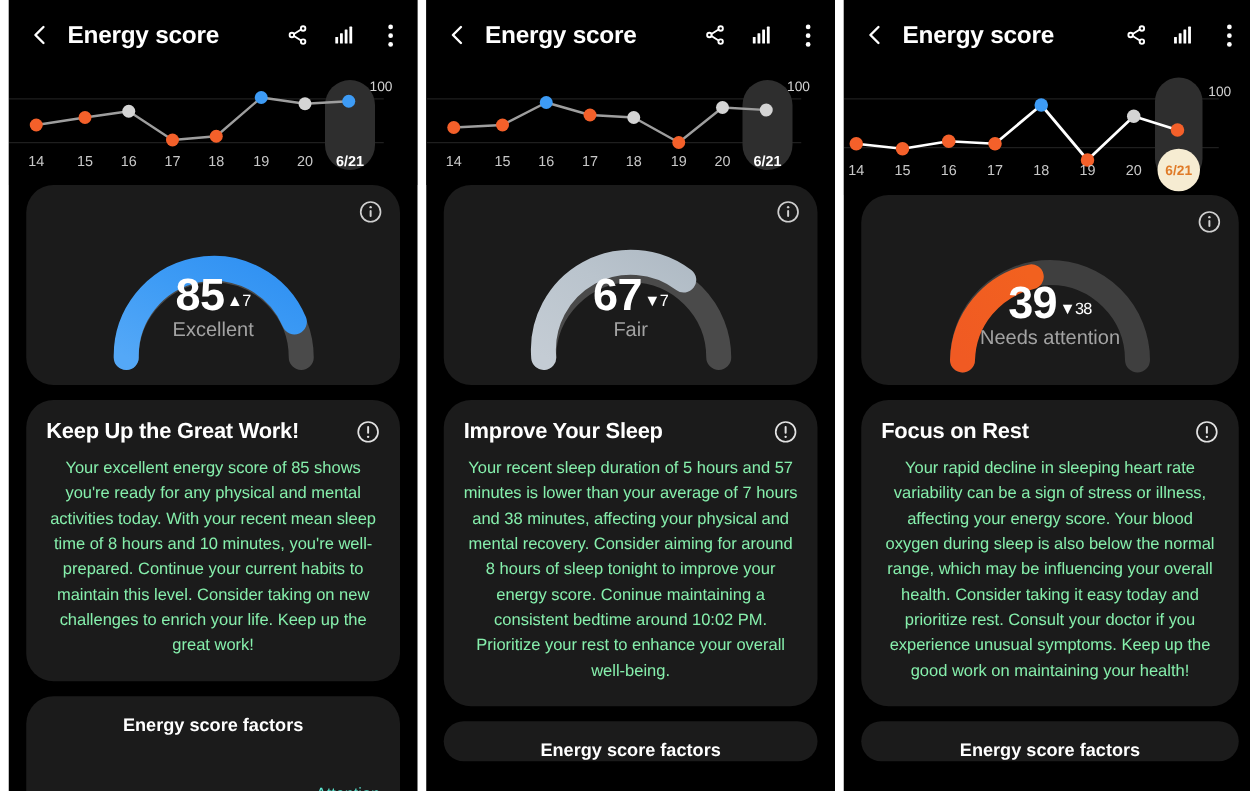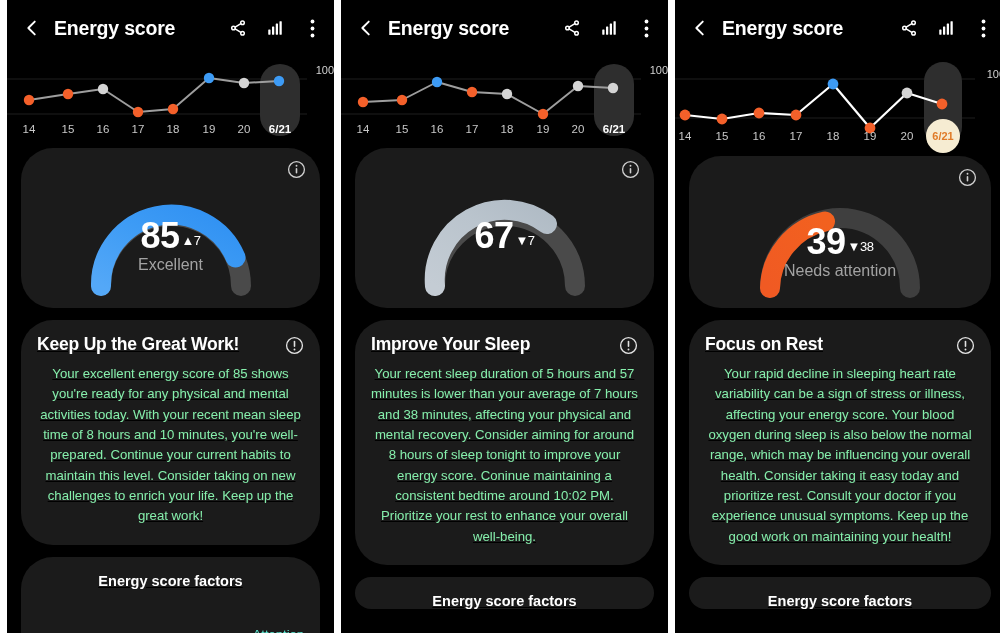--- a/index.html
+++ b/index.html
@@ -64,35 +64,34 @@
   
   .chart-wrap {
     position: relative;
     height: 92px;
     background: #000;
     overflow: hidden;
   }
   .chart-wrap svg { display: block; }
   .chart-100 {
     position: absolute;
-    right: 0;
+    right: 20px;
     top: 8px;
     color: #d2d2d2;
     font-size: 11px;
   }
 
   
   .body {
     padding: 0 14px;
   }
   .card {
     background: #1b1b1b;
-    border-radius: 32px;
+    border-radius: 22px;
     overflow: hidden;
-    text-decoration: underline;
   }
   .card + .card { margin-top: 12px; text-align: center; }
 
   
   .gauge-card {
     position: relative;
     padding: 10px 0 8px 0;
   }
   .info-btn {
     position: absolute;
@@ -397,20 +396,21 @@
                 <stop offset="0%" stop-color="#c4ccd4"></stop>
                 <stop offset="60%" stop-color="#bac4cd"></stop>
                 <stop offset="100%" stop-color="#b0bbc5"></stop>
               </linearGradient>
             </defs>
             <path d="M35 128 A70 70 0 1 1 175 128" fill="none" stroke="#4a4a4a" stroke-width="20" stroke-linecap="round"></path>
             <path d="M35 128 A70 70 0 0 1 147 66" fill="none" stroke="url(#g2)" stroke-width="20" stroke-linecap="round"></path>
           </svg>
           <div class="gauge-center">
             <div class="gauge-num"><span>67</span><span class="gauge-delta"><span>▼</span><span>7</span></span></div>
+            <div class="gauge-label">Fair</div>
           </div>
         </div>
       </div>
 
       <div class="card advice-card">
         <div class="advice-head">
           <div class="advice-title">Improve Your Sleep</div>
           <div class="advice-ic">
             <svg width="19" height="19" viewBox="0 0 24 24">
                 <circle cx="12" cy="12" r="10" fill="none" stroke="#e2e2e2" stroke-width="1.7"></circle>

